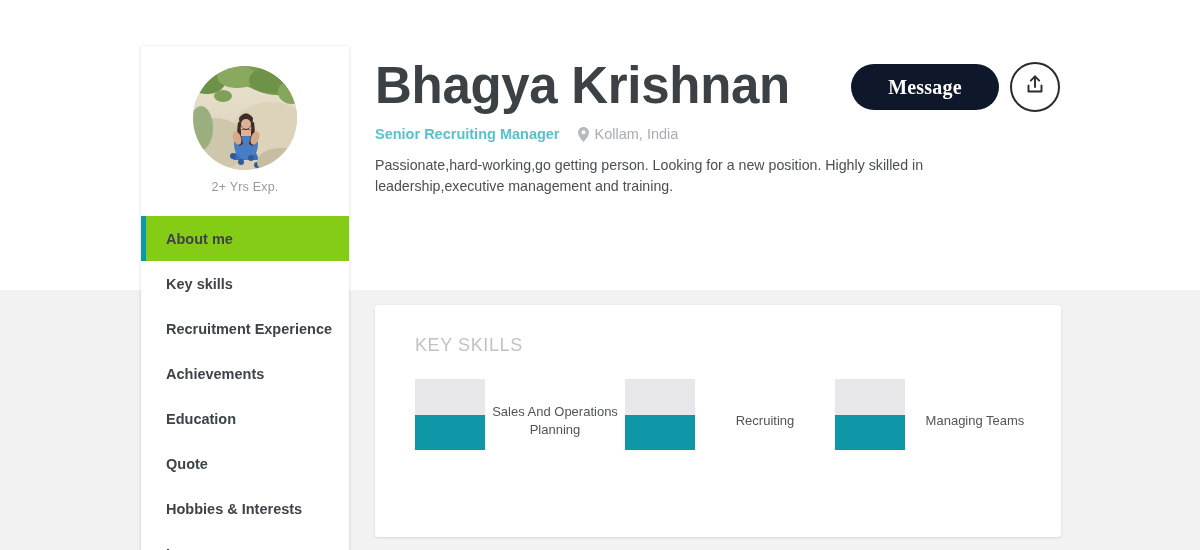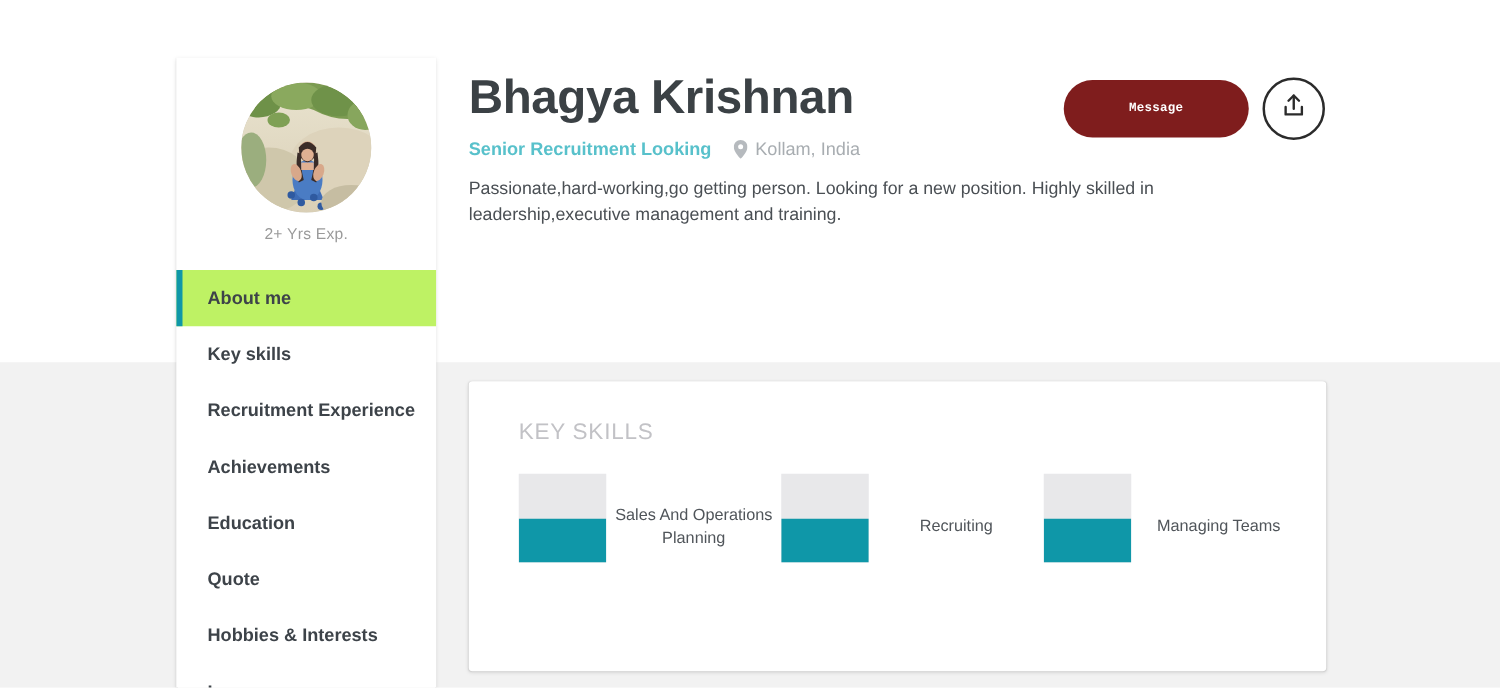--- a/index.html
+++ b/index.html
@@ -73,39 +73,39 @@
     display: flex;
     align-items: center;
     padding-left: 25px;
     font-size: 14.5px;
     font-weight: bold;
     color: #3d4349;
     cursor: pointer;
     white-space: nowrap;
   }
   .nav-item.active {
-    background: #bef264;
+    background: #84cc16;
   }
   .nav-item.active::before {
     content: "";
     position: absolute;
     left: 0; top: 0;
     width: 5px; height: 100%;
     background: #0f97a8;
   }
 
   
   .header {
     position: absolute;
     left: 375px; top: 58px;
     width: 700px;
   }
 
   .name {
-    font-size: 38px;
+    font-size: 51px;
     font-weight: bold;
     color: #3b4145;
     line-height: 1.1;
     letter-spacing: -0.3px;
   }
 
   .subline {
     margin-top: 12px;
     display: flex;
     align-items: center;
@@ -134,24 +134,24 @@
     width: 590px;
   }
 
   
   .msg-button {
     position: absolute;
     left: 851px; top: 64px;
     width: 148px; height: 46px;
     border: none;
     border-radius: 23px;
-    background: #7f1d1d;
+    background: #0f172a;
     color: #ffffff;
-    font-family: Liberation Mono, monospace;
-    font-size: 10px;
+    font-family: Liberation Serif, serif;
+    font-size: 20px;
     font-weight: bold;
     cursor: pointer;
     letter-spacing: 0.2px;
   }
 
   .share-button {
     position: absolute;
     left: 1010px; top: 62px;
     width: 50px; height: 50px;
     border-radius: 50%;
@@ -297,21 +297,21 @@
     <div class="nav-item">
       <span>Languages</span>
     </div>
   </div>
 </div>
 
 <div class="header">
   <div class="name">Bhagya Krishnan</div>
 
   <div class="subline">
-    <span class="job-title">Senior Recruitment Looking</span>
+    <span class="job-title">Senior Recruiting Manager</span>
     <span class="pin-icon">
       <svg width="11" height="15" viewBox="0 0 11 15" xmlns="http://www.w3.org/2000/svg">
         <path d="M5.5 0C2.46 0 0 2.46 0 5.5C0 9.6 5.5 15 5.5 15S11 9.6 11 5.5C11 2.46 8.54 0 5.5 0Z" fill="#b6babe"></path>
         <circle cx="5.5" cy="5.3" r="2" fill="#ffffff"></circle>
       </svg>
     </span>
     <span class="location">Kollam, India</span>
   </div>
 
   <div class="bio">Passionate,hard-working,go getting person. Looking for a new position. Highly skilled in leadership,executive management and training.</div>

